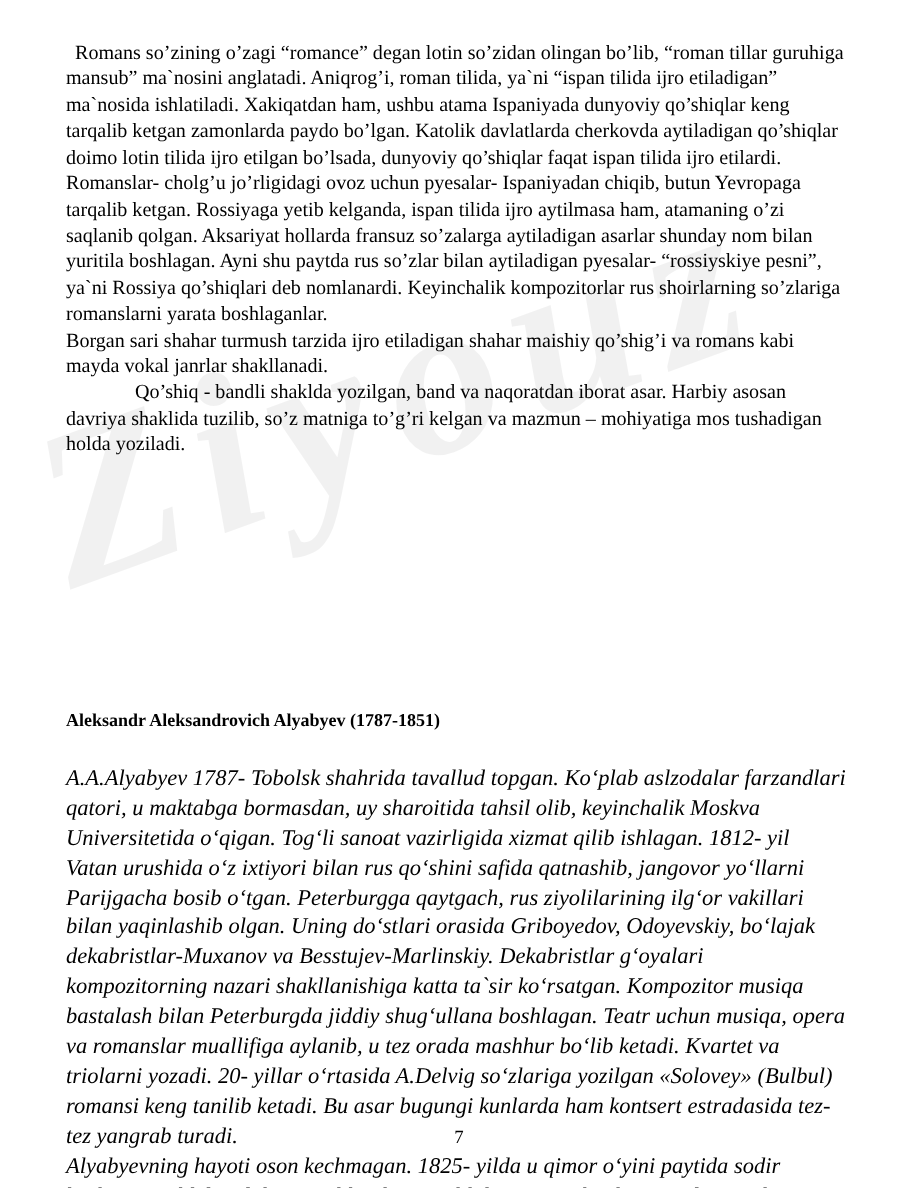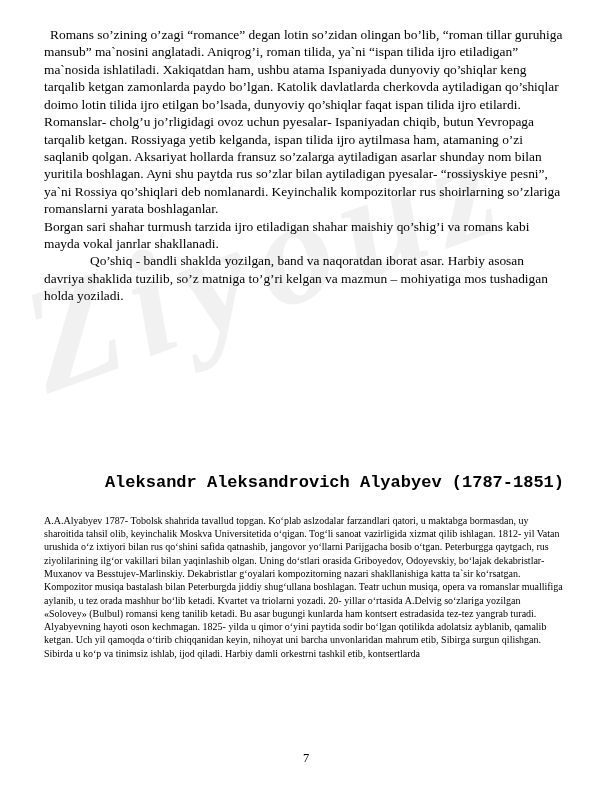--- a/index.html
+++ b/index.html
@@ -56,29 +56,28 @@
     line-height: 1.30;
     text-align: left;
   }
   .para-indent {
     text-indent: 46px;
   }
   .para-lead {
     text-indent: 6px;
   }
   .heading {
-    text-align: right;
+    text-align: left;
     font-weight: bold;
-    font-size: 17px;
+    font-size: 12px;
     margin: 0;
-    font-family: Liberation Mono, monospace;
   }
   .spacer-large { height: 168px; }
   .spacer-after-heading { height: 22px; }
-  .block-2 p { font-size: 10px; line-height: 1.33; }
+  .block-2 p { font-size: 15px; line-height: 1.33; font-style: italic; }
   .pagenum {
     position: absolute;
     bottom: 26px;
     left: 0;
     width: 612px;
     text-align: center;
     font-size: 12.5px;
     z-index: 1;
   }
 </style>

